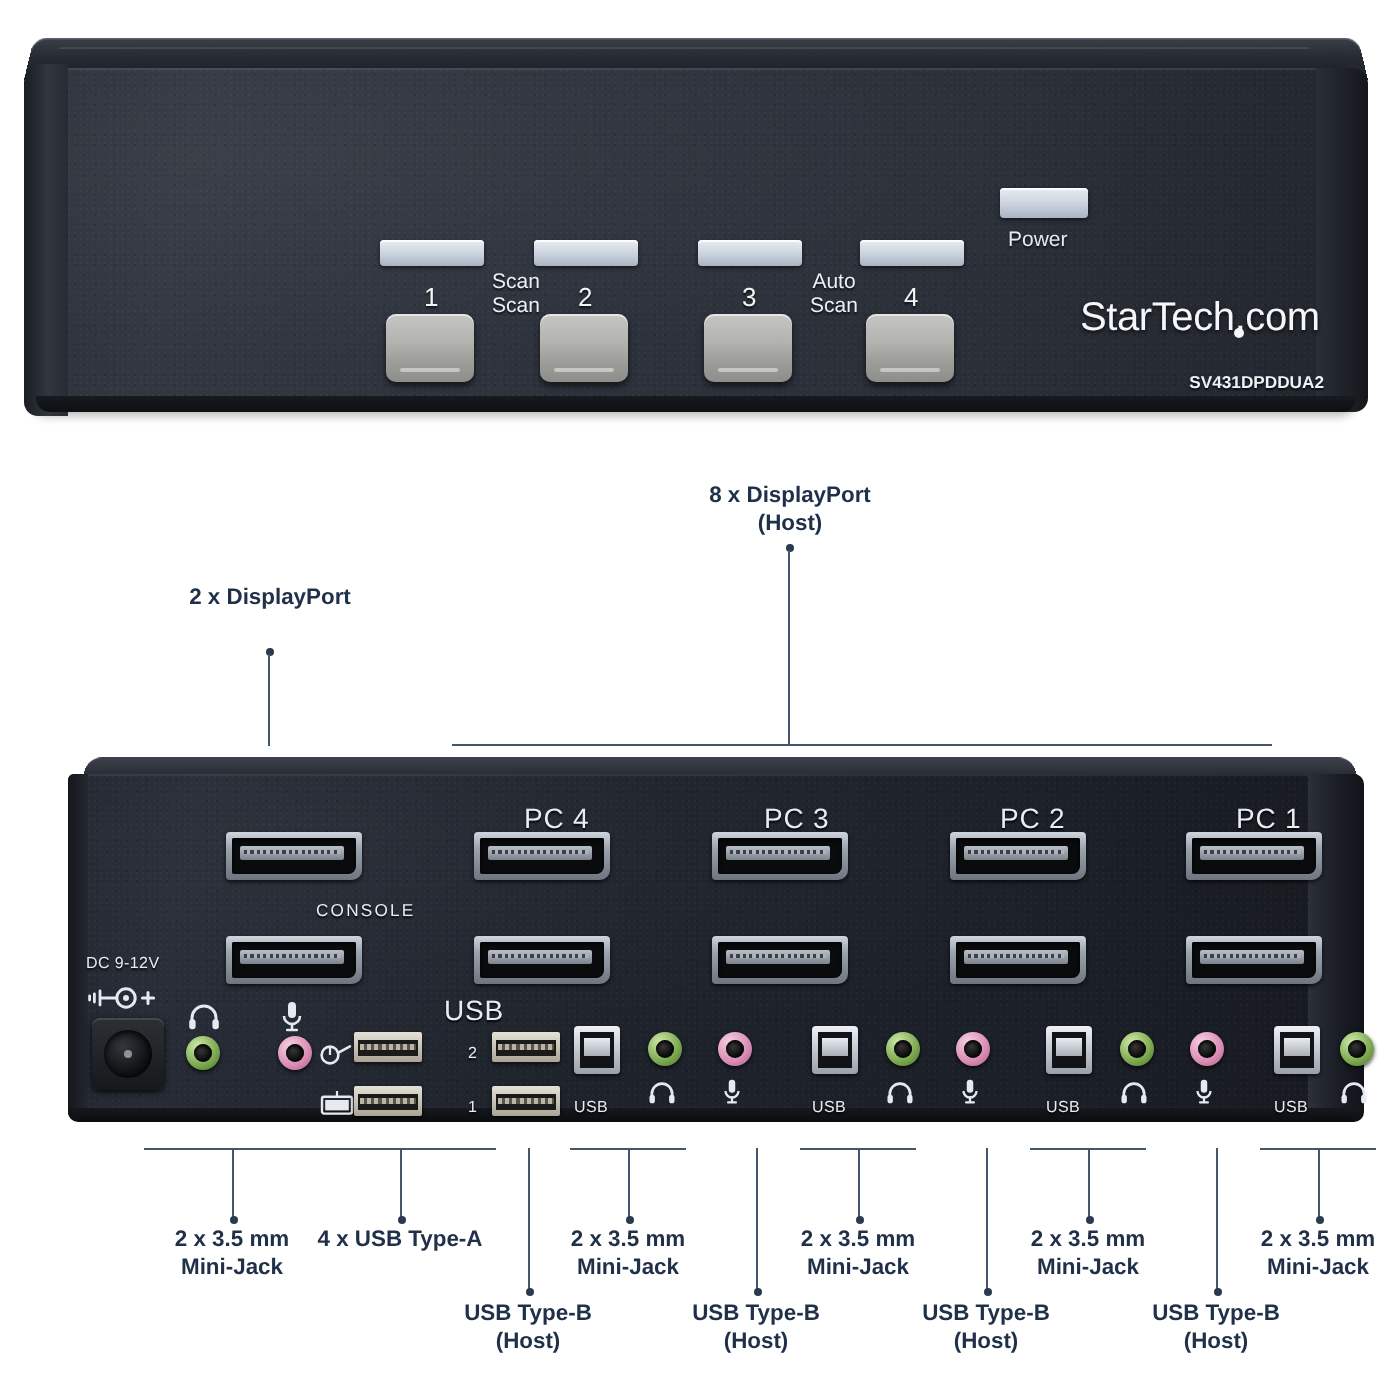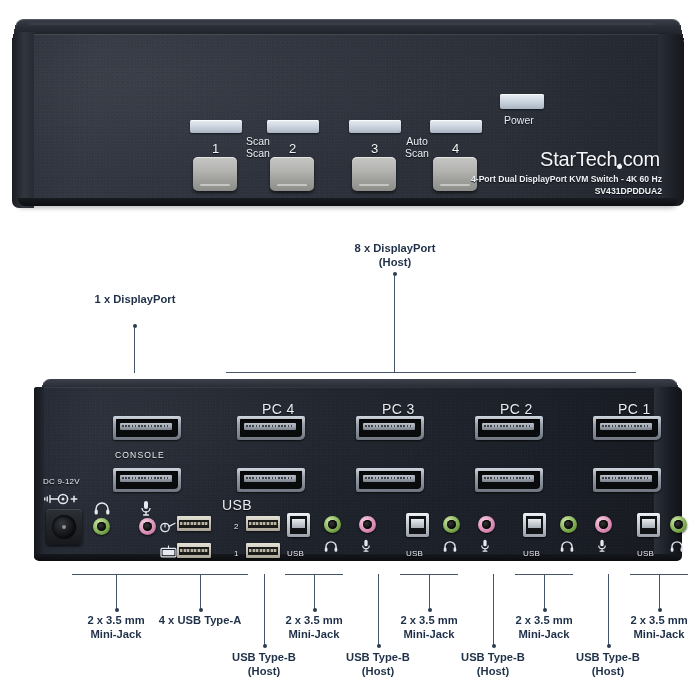--- a/index.html
+++ b/index.html
@@ -170,21 +170,21 @@
     background:repeating-linear-gradient(90deg,#2a2e33 0 1.6px, #aeb5be 1.6px 3.2px);
     opacity:.85;
   }
 
   
   .silk{
     color:#e9edf2;font-size:14px;line-height:1;letter-spacing:.4px;
     text-shadow:0 1px 1px rgba(0,0,0,.85);white-space:nowrap;
   }
   .silk.small{font-size:8px;letter-spacing:.2px;}
-  .silk.console{font-size:8.6px;letter-spacing:1.1px;}
+  .silk.console{font-size:8.6px;letter-spacing:1.1px;margin-left:43px;}
 
   
   .jack{width:17px;height:17px;border-radius:50%;box-shadow:0 1px 2px rgba(0,0,0,.75);}
   .jack .hole{
     position:absolute;left:4px;top:4px;width:9px;height:9px;border-radius:50%;
     background:radial-gradient(circle at 38% 32%,#3a3a3a,#080808 70%);
     box-shadow:inset 0 1px 2px rgba(0,0,0,.95);
   }
   .jack.green{background:radial-gradient(circle at 35% 30%,#cfe9a8,#7ba84e 60%,#4c6f2c 100%);}
   .jack.pink{background:radial-gradient(circle at 35% 30%,#f6cfe0,#d98bb4 60%,#a85d85 100%);}
@@ -285,26 +285,25 @@
     <div class="abs pbtn" style="left:181px;top:139px;"></div>
     <div class="abs pbtn" style="left:258px;top:139px;"></div>
     <div class="abs pbtn" style="left:340px;top:139px;"></div>
     <div class="abs pbtn" style="left:421px;top:139px;"></div>
 
     <div class="abs" style="left:528px;top:131px;">
       <div class="abs" id="brand-logo" style="left:0;top:0;text-align:right;"><span>StarTech</span><span>.com</span></div>
       <div class="abs" id="brand-dot"></div>
     </div>
 
-    <div class="abs model-line" style="left:366px;top:156px;width:284px;">4-Port Dual DisplayPort KVM Switch - 4K 60 Hz</div>
     <div class="abs model-line" style="left:366px;top:168px;width:284px;">SV431DPDDUA2</div>
   </div>
 
   <div class="abs callout-text" style="left:40px;top:292px;width:190px;">
-    <div>1 x DisplayPort</div>
+    <div>2 x DisplayPort</div>
   </div>
   <div class="abs cl-dot" style="left:133px;top:324px;"></div>
   <div class="abs cl-v" style="left:134px;top:327px;height:46px;"></div>
 
   <div class="abs callout-text" style="left:300px;top:241px;width:190px;">
     <div>8 x DisplayPort</div>
     <div>(Host)</div>
   </div>
   <div class="abs cl-dot" style="left:393px;top:272px;"></div>
   <div class="abs cl-v" style="left:394px;top:275px;height:98px;"></div>

